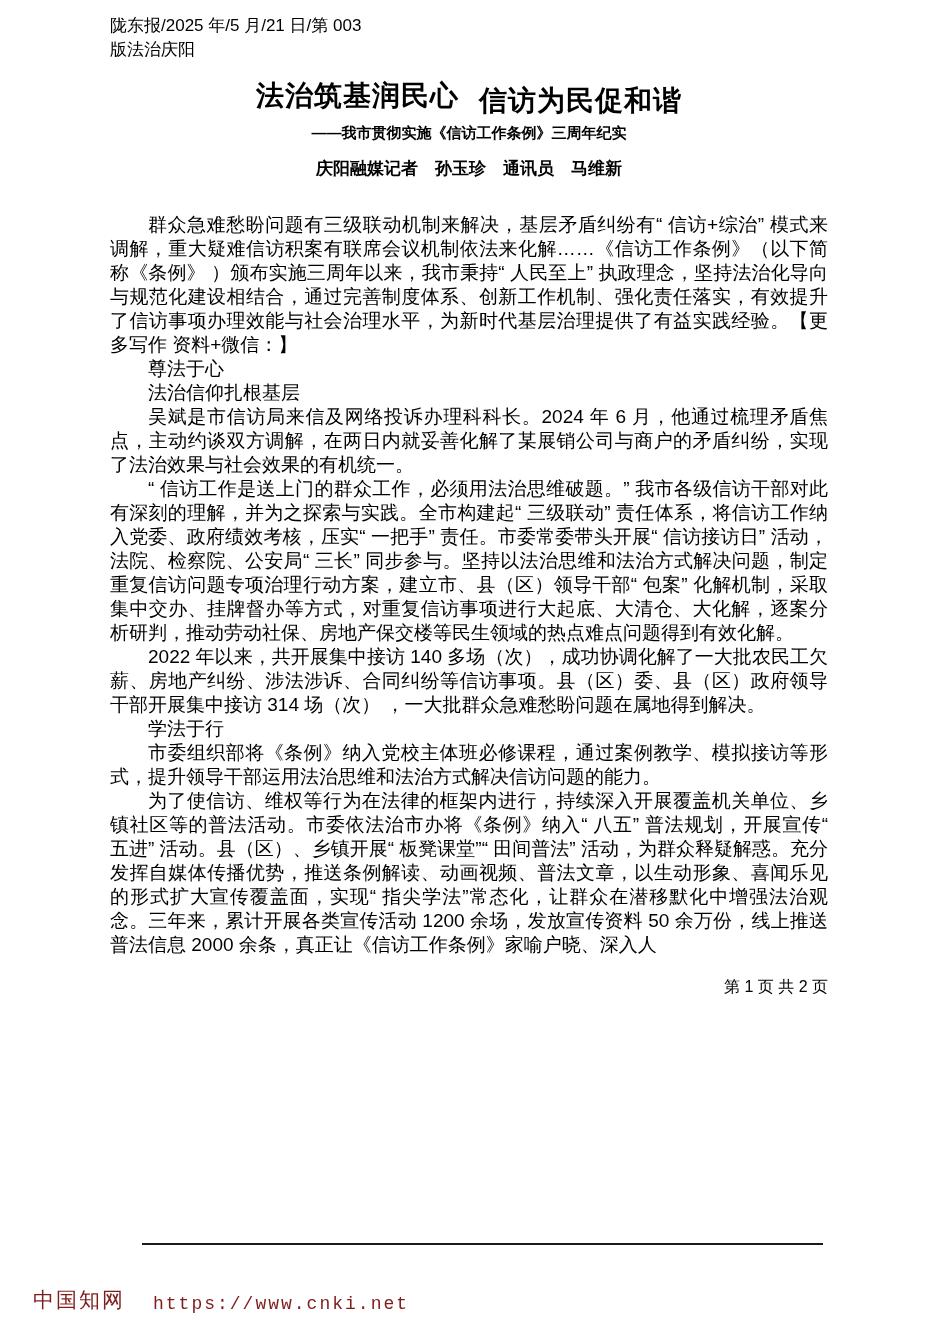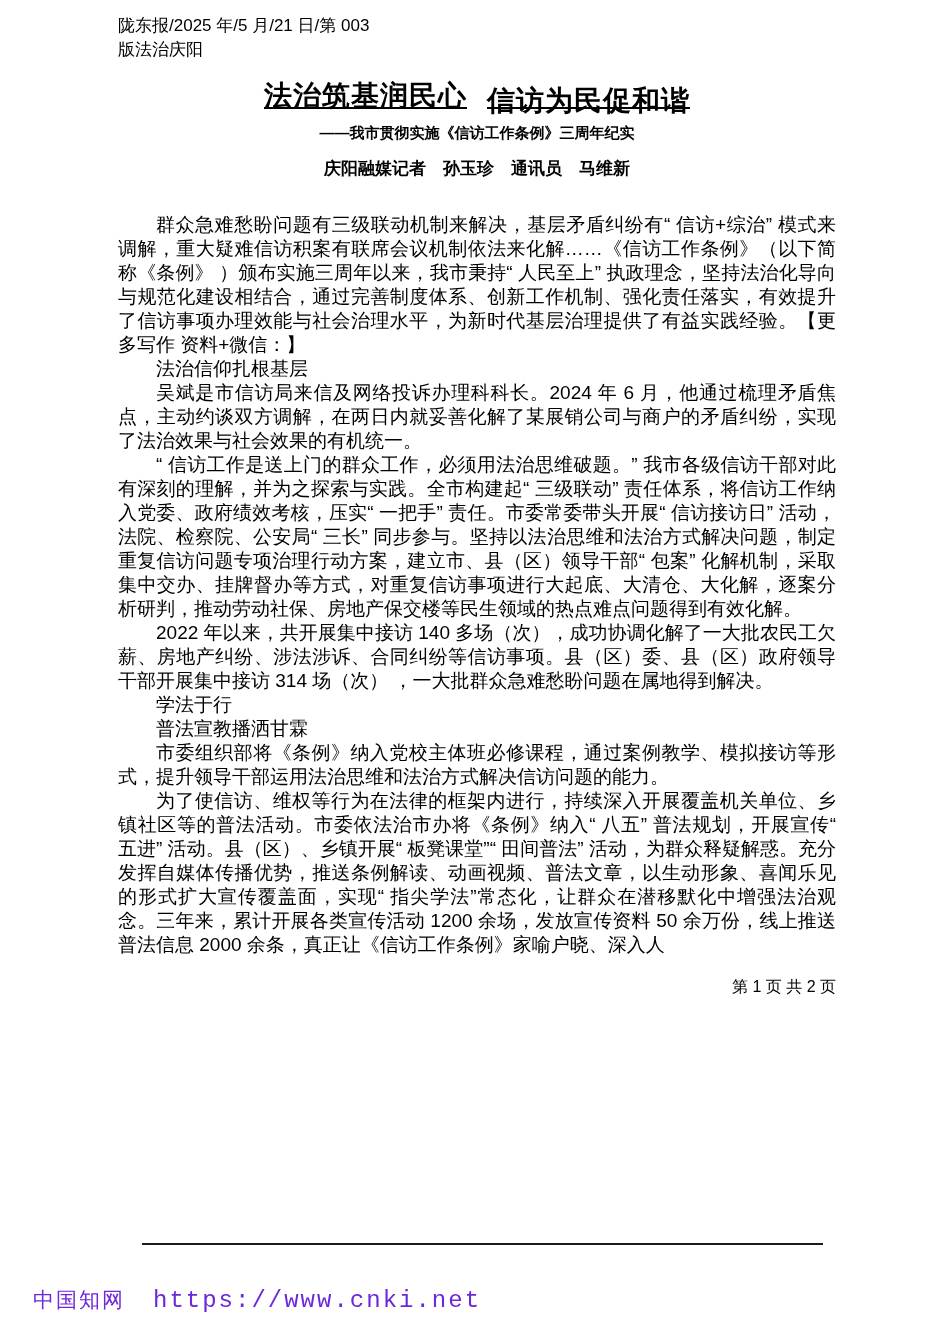--- a/index.html
+++ b/index.html
@@ -7,38 +7,37 @@
     width: 950px;
     height: 1344px;
     background: #ffffff;
     position: relative;
     overflow: hidden;
     font-family: "Liberation Sans", sans-serif;
     color: #000000;
   }
   .page {
     position: absolute;
-    left: 118px;
+    left: 110px;
     top: 14px;
     width: 718px;
   }
   .masthead {
     font-size: 17px;
     line-height: 24px;
     text-align: left;
   }
   .article-title {
     text-align: center;
     font-size: 28px;
     font-weight: bold;
     margin-top: 18px;
     line-height: 32px;
     letter-spacing: 1px;
     white-space: nowrap;
-    text-decoration: underline;
   }
   .title-part2 {
     position: relative;
     top: 5px;
     margin-left: 20px;
   }
   .article-subtitle {
     text-align: center;
     font-size: 15px;
     font-weight: bold;
@@ -87,21 +86,21 @@
     display: flex;
     align-items: baseline;
   }
   .wm-brand {
     font-family: "Liberation Serif", serif;
     font-size: 21px;
     letter-spacing: 2px;
   }
   .wm-url {
     font-family: "Liberation Mono", monospace;
-    font-size: 24px;
+    font-size: 18px;
     letter-spacing: 2px;
     margin-left: 28px;
   }
 </style>
 </head>
 <body style="background: rgb(255, 255, 255); color: rgb(0, 0, 0);">
 
 <div class="page">
 
   <div class="masthead">
@@ -112,32 +111,32 @@
   <div class="article-title">
     <span>法治筑基润民心</span><span class="title-part2">信访为民促和谐</span>
   </div>
 
   <div class="article-subtitle">——我市贯彻实施《信访工作条例》三周年纪实</div>
 
   <div class="byline">庆阳融媒记者　孙玉珍　通讯员　马维新</div>
 
   <div class="article-body" id="article-body">
       <p class="para">群众急难愁盼问题有三级联动机制来解决，基层矛盾纠纷有“ 信访+综治” 模式来调解，重大疑难信访积案有联席会议机制依法来化解……《信访工作条例》（以下简称《条例》 ）颁布实施三周年以来，我市秉持“ 人民至上” 执政理念，坚持法治化导向与规范化建设相结合，通过完善制度体系、创新工作机制、强化责任落实，有效提升了信访事项办理效能与社会治理水平，为新时代基层治理提供了有益实践经验。【更多写作 资料+微信：】</p>
+      <p class="para">尊法于心</p>
       <p class="para">法治信仰扎根基层</p>
       <p class="para">吴斌是市信访局来信及网络投诉办理科科长。2024 年 6 月，他通过梳理矛盾焦点，主动约谈双方调解，在两日内就妥善化解了某展销公司与商户的矛盾纠纷，实现了法治效果与社会效果的有机统一。</p>
       <p class="para">“ 信访工作是送上门的群众工作，必须用法治思维破题。” 我市各级信访干部对此有深刻的理解，并为之探索与实践。全市构建起“ 三级联动” 责任体系，将信访工作纳入党委、政府绩效考核，压实“ 一把手” 责任。市委常委带头开展“ 信访接访日” 活动，法院、检察院、公安局“ 三长” 同步参与。坚持以法治思维和法治方式解决问题，制定重复信访问题专项治理行动方案，建立市、县（区）领导干部“ 包案” 化解机制，采取集中交办、挂牌督办等方式，对重复信访事项进行大起底、大清仓、大化解，逐案分析研判，推动劳动社保、房地产保交楼等民生领域的热点难点问题得到有效化解。</p>
       <p class="para">2022 年以来，共开展集中接访 140 多场（次），成功协调化解了一大批农民工欠薪、房地产纠纷、涉法涉诉、合同纠纷等信访事项。县（区）委、县（区）政府领导干部开展集中接访 314 场（次） ，一大批群众急难愁盼问题在属地得到解决。</p>
       <p class="para">学法于行</p>
-      <p class="para">普法宣教播洒甘霖</p>
       <p class="para">市委组织部将《条例》纳入党校主体班必修课程，通过案例教学、模拟接访等形式，提升领导干部运用法治思维和法治方式解决信访问题的能力。</p>
       <p class="para">为了使信访、维权等行为在法律的框架内进行，持续深入开展覆盖机关单位、乡镇社区等的普法活动。市委依法治市办将《条例》纳入“ 八五” 普法规划，开展宣传“ 五进” 活动。县（区）、乡镇开展“ 板凳课堂”“ 田间普法” 活动，为群众释疑解惑。充分发挥自媒体传播优势，推送条例解读、动画视频、普法文章，以生动形象、喜闻乐见的形式扩大宣传覆盖面，实现“ 指尖学法”常态化，让群众在潜移默化中增强法治观念。三年来，累计开展各类宣传活动 1200 余场，发放宣传资料 50 余万份，线上推送普法信息 2000 余条，真正让《信访工作条例》家喻户晓、深入人</p>
     </div>
 
   <div class="page-indicator">第 1 页 共 2 页</div>
 
 </div>
 
 <div class="divider" style="background: rgb(26, 26, 26);"></div>
 
-<div class="watermark" style="color: #6d28d9; align-items: flex-end;">
+<div class="watermark" style="color: #7f1d1d; align-items: flex-end;">
   <span class="wm-brand">中国知网</span>
   <span class="wm-url">https://www.cnki.net</span>
 </div>
 
 </body></html>

